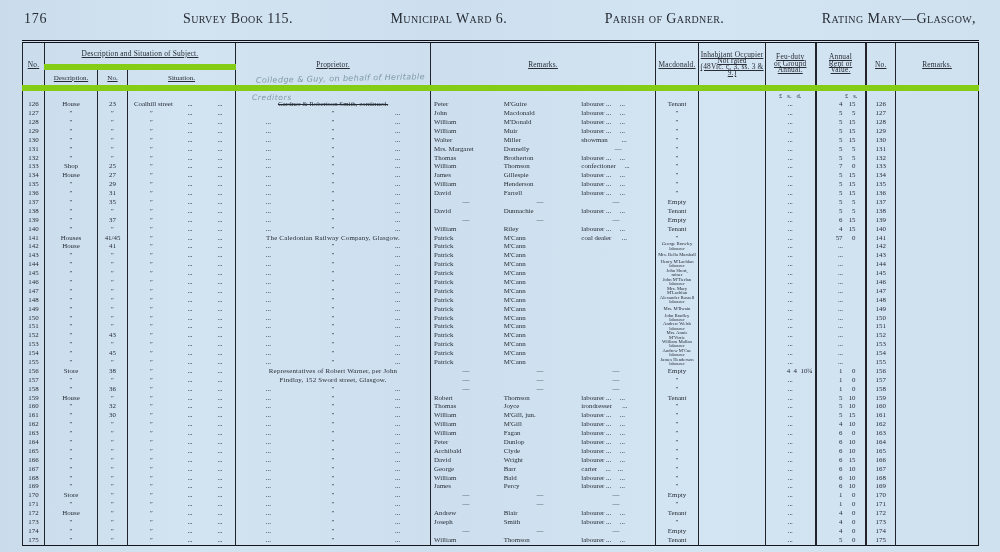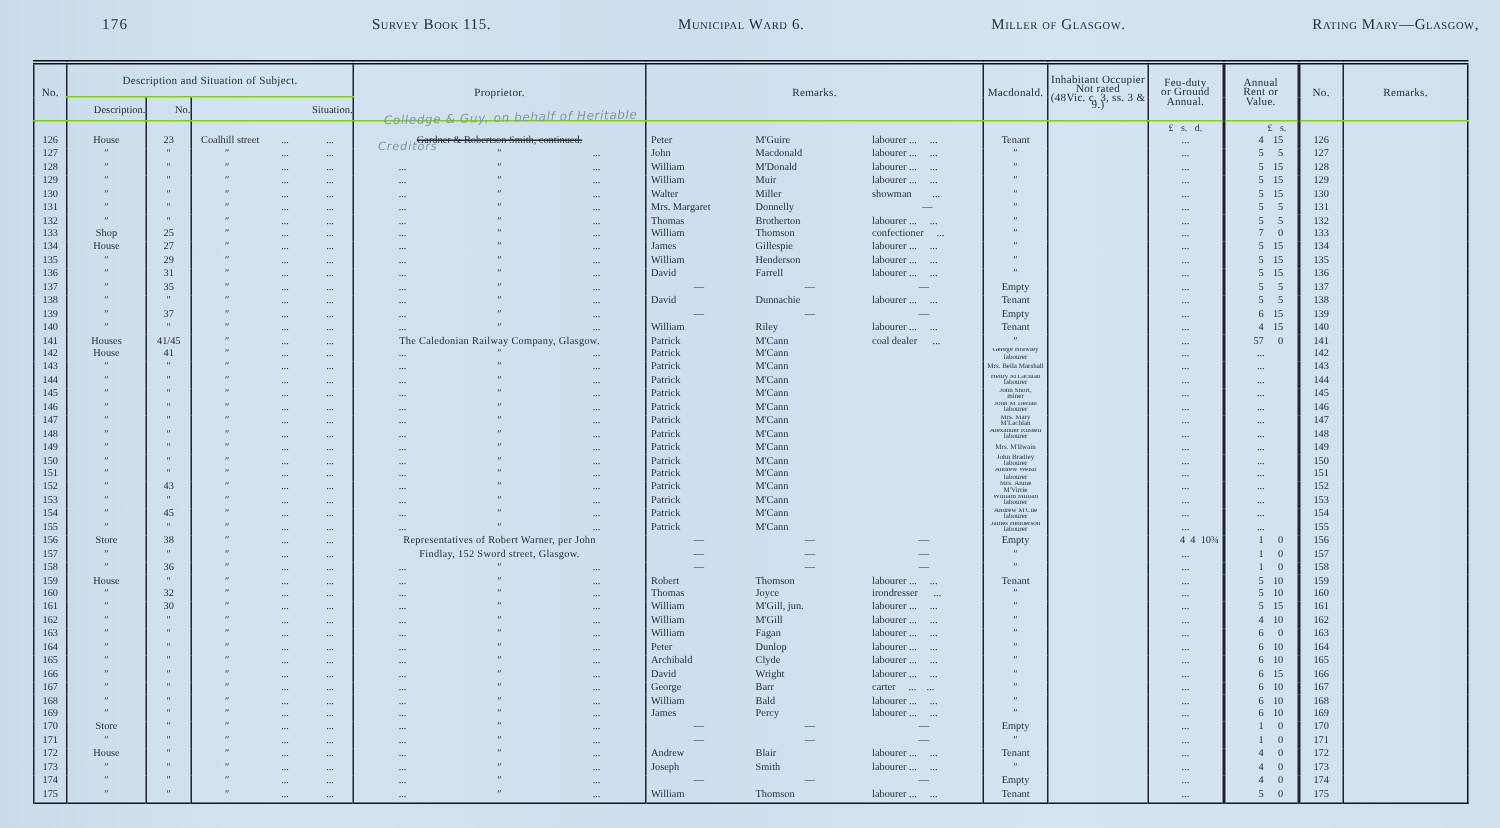--- a/index.html
+++ b/index.html
@@ -5,46 +5,46 @@
   html,body{margin:0;padding:0;}
   body{
     width:1000px;height:552px;overflow:hidden;position:relative;
     background:linear-gradient(90deg,#cadceb 0%,#d2e3f1 18%,#cddfee 45%,#d3e4f2 70%,#cfe1ef 100%);
     font-family:"Liberation Serif","DejaVu Serif",serif;
     color:#272c35;
   }
   .sheet{position:absolute;inset:0;}
   
   .topbar{
-    position:absolute;top:11px;left:24px;right:14px;height:16px;
+    position:absolute;top:11px;left:24px;right:24px;height:16px;
     display:flex;align-items:baseline;
-    font-variant:small-caps;font-size:10px;letter-spacing:.4px;white-space:nowrap;margin-left:44px;
+    font-variant:small-caps;font-size:14px;letter-spacing:.4px;white-space:nowrap;
   }
   .topbar .pgno{margin-right:38px;letter-spacing:.8px;}
   .topbar .seg{margin-right:0;}
   .topbar .sp{flex:1;}
   
   table.vt{
     position:absolute;left:22px;top:40px;width:956px;
     border-collapse:collapse;table-layout:fixed;
     border:1px solid #15151d;border-top:3px double #101018;
   }
   table.vt th,table.vt td{
     border-left:1px solid #23232c;
     padding:0;margin:0;vertical-align:middle;overflow:hidden;
     font-weight:normal;
   }
-  table.vt th{border-bottom:1px solid #84cc16;}
+  table.vt th{border-bottom:6px solid #84cc16;text-decoration:underline;}
   col.c-no1{width:22px;} col.c-desc{width:53px;} col.c-hno{width:30px;}
   col.c-sit{width:108px;} col.c-prop{width:195px;} col.c-ten{width:225px;}
   col.c-occ{width:43px;} col.c-inh{width:67px;} col.c-feu{width:50px;}
   col.c-rent{width:50px;} col.c-no2{width:30px;} col.c-rem{width:83px;}
   .bl2{border-left-width:2px !important;}
   thead tr.h1 th{height:21px;font-size:7.4px;text-align:center;letter-spacing:.2px;}
-  thead tr.h2 th{height:15px;font-size:7px;text-align:right;}
+  thead tr.h2 th{height:15px;font-size:7px;text-align:center;}
   th.ml{white-space:pre-line;font-size:6.4px;line-height:6.6px;}
   th.inh{white-space:pre-line;font-size:5.4px;line-height:5.9px;}
   tr.money td{height:9px;font-size:6.6px;line-height:8px;}
   tr.money .mfeu{text-align:center;white-space:pre;}
   tr.money .mrent{text-align:right;white-space:pre;padding-right:7px;}
   tbody tr.r{height:8.9px;}
   tbody tr.r td{height:8.9px;line-height:8.5px;font-size:6.9px;}
   td.tc{text-align:center;}
   td.sitc .sitflex{display:flex;width:100%;}
   td.sitc .smain{flex:1;padding-left:6px;}
@@ -81,21 +81,21 @@
 
 <div class="sheet">
 
   <div class="topbar">
     <span class="pgno">176</span>
     <span class="sp"></span>
     <span class="seg">Survey Book 115.</span>
     <span class="sp"></span>
     <span class="seg">Municipal Ward 6.</span>
     <span class="sp"></span>
-    <span class="seg">Miller of Glasgow.</span>
+    <span class="seg">Parish of Gardner.</span>
     <span class="sp"></span>
     <span class="seg">Rating Mary—Glasgow,</span>
   </div>
 
   <table class="vt">
     <colgroup>
       <col class="c-no1">
         <col class="c-desc">
         <col class="c-hno">
         <col class="c-sit">

